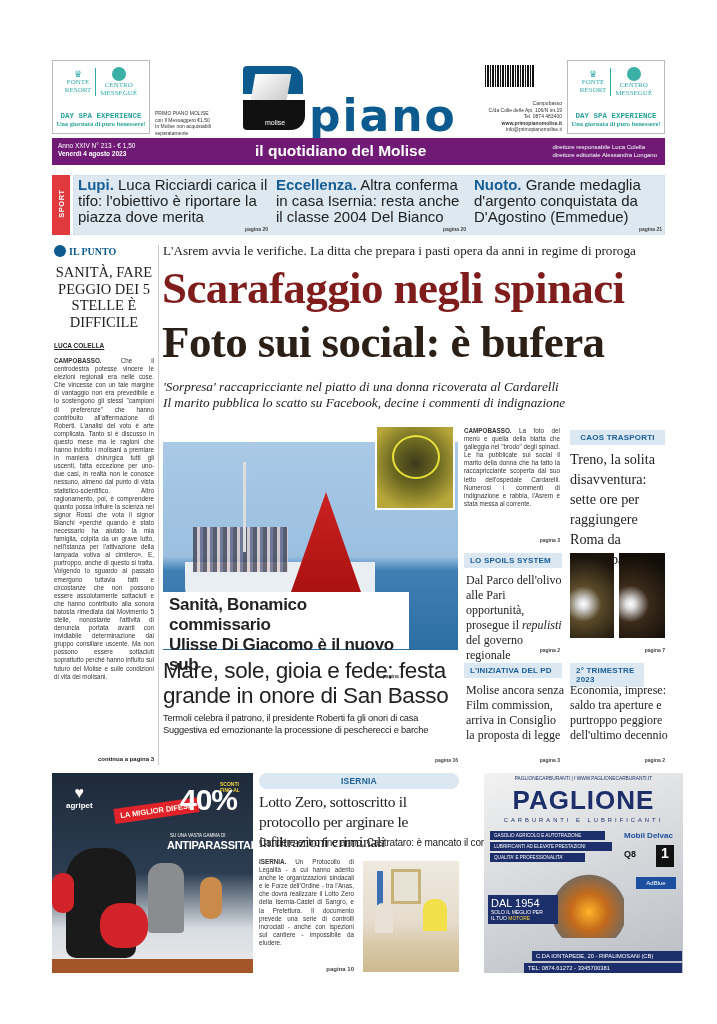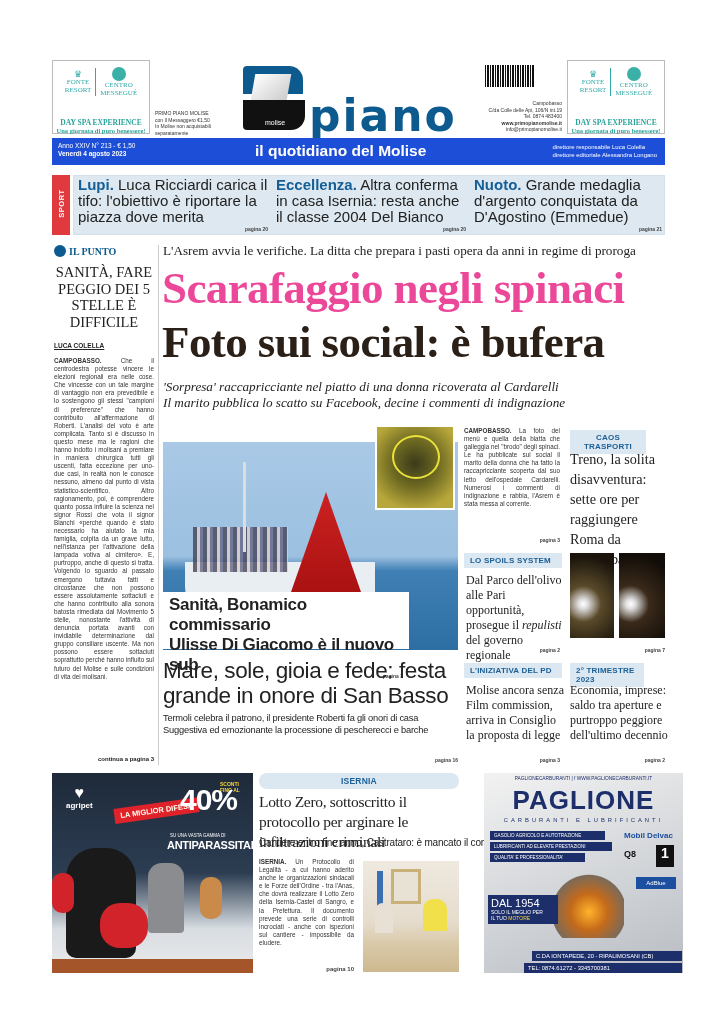--- a/index.html
+++ b/index.html
@@ -4,24 +4,24 @@
 <style>
 *{box-sizing:border-box;margin:0;padding:0}
 body{width:717px;height:1024px;background:#fff;position:relative;overflow:hidden;font-family:"Liberation Sans",sans-serif;color:#222}
 .abs{position:absolute}
 .ad-spa{border:1px solid #bbb;background:#fff;text-align:center;padding:3px 2px}
 .spa-logos{display:flex;justify-content:center;align-items:center;gap:4px;height:36px}
 .fonte{font-family:"Liberation Serif",serif;font-size:7px;color:#3aa;line-height:1.05}
 .vbar{width:1px;height:28px;background:#3aa}
 .centro{font-family:"Liberation Serif",serif;font-size:7px;color:#3aa;line-height:1.05}
 .globe{width:14px;height:14px;border-radius:50%;background:#3bb0a6;margin:0 auto 1px}
-.spa-t1{font-family:Liberation Serif, serif;font-weight:bold;font-size:7.5px;color:#2aa39a;margin-top:18px}
+.spa-t1{font-family:Liberation Mono, monospace;font-weight:bold;font-size:7.5px;color:#2aa39a;margin-top:12px}
 .spa-t2{font-family:"Liberation Serif",serif;font-weight:bold;font-size:6.5px;color:#2aa39a}
 .tiny{font-size:5px;line-height:6.5px;color:#333}
-.bar{background:#1d4ed8;color:#fff}
+.bar{background:#701a75;color:#fff}
 .sport-box{background:#dde8f0;border:1px solid #d5e1ea}
 .sport-col{font-size:15px;line-height:16px;color:#222}
 .sport-col b{color:#155e96}
 .pg{font-size:5px;font-weight:bold;color:#444;text-align:right}
 .serif{font-family:"Liberation Serif",serif}
 .tag{background:#dbe7f1;color:#1b5f97;font-weight:bold;font-size:8px;padding:3px 6px;letter-spacing:.2px}
 .body8{font-size:6.3px;line-height:8.1px;color:#333;text-align:justify}
 .col-rule{position:absolute;width:1px;background:#ccc}
 </style>
 </head>
@@ -106,21 +106,21 @@
 </div>
 <div class="abs serif" style="left:54px;top:264px;width:100px;text-align:center;font-size:14.5px;line-height:16.5px;color:#222;">SANITÀ, FARE PEGGIO DEI 5 STELLE È DIFFICILE</div>
 <div class="abs" style="left:54px;top:342px;font-size:6.5px;font-weight:bold;text-decoration:underline;">LUCA COLELLA</div>
 <div class="abs body8" style="left:54px;top:357px;width:100px;height:395px;overflow:hidden;">
   <b>CAMPOBASSO.</b> <span>Che il centrodestra potesse vincere le elezioni regionali era nelle cose. Che vincesse con un tale margine di vantaggio non era prevedibile e lo sostengono gli stessi "campioni di preferenze" che hanno contribuito all'affermazione di Roberti. L'analisi del voto è arte complicata. Tanto si è discusso in questo mese ma le ragioni che hanno indotto i molisani a premiare in maniera chirurgica tutti gli uscenti, fatta eccezione per uno-due casi, in realtà non le conosce nessuno, almeno dal punto di vista statistico-scientifico. Altro ragionamento, poi, è comprendere quanto possa influire la scienza nel signor Rossi che vota il signor Bianchi «perché quando è stato necessario ha aiutato la mia famiglia, colpita da un grave lutto, nell'istanza per l'attivazione della lampada votiva al cimitero». E, purtroppo, anche di questo si tratta. Volgendo lo sguardo al passato emergono tuttavia fatti e circostanze che non possono essere assolutamente sottaciuti e che hanno contribuito alla sonora batosta rimediata dal Movimento 5 stelle, nonostante l'attività di denuncia portata avanti con invidiabile determinazione dal gruppo consiliare uscente. Ma non possono essere sottaciuti soprattutto perché hanno influito sul futuro del Molise e sulle condizioni di vita dei molisani.</span>
 </div>
 <div class="abs" style="left:80px;top:756px;width:74px;text-align:right;font-size:6px;font-weight:bold;">continua a pagina 3</div>
 <div class="col-rule" style="left:158px;top:245px;height:520px;"></div>
 
 <div class="abs serif" style="left:163px;top:243px;width:505px;font-size:13.2px;white-space:nowrap;">L'Asrem avvia le verifiche. La ditta che prepara i pasti opera da anni in regime di proroga</div>
-<div class="abs serif" style="left:162px;top:263px;font-size:45px;font-weight:bold;line-height:50px;white-space:nowrap;letter-spacing:-.6px;color:#ec4899;">Scarafaggio negli spinaci</div>
+<div class="abs serif" style="left:162px;top:263px;font-size:45px;font-weight:bold;line-height:50px;white-space:nowrap;letter-spacing:-.6px;color:#7f1d1d;">Scarafaggio negli spinaci</div>
 <div class="abs serif" style="left:162px;top:317px;font-size:45px;font-weight:bold;line-height:50px;white-space:nowrap;letter-spacing:-.6px;color:#2a2018;">Foto sui social: è bufera</div>
 <div class="abs serif" style="left:163px;top:379px;font-size:13.2px;font-style:italic;line-height:16px;white-space:nowrap;">
   <div>'Sorpresa' raccapricciante nel piatto di una donna ricoverata al Cardarelli</div>
   <div>Il marito pubblica lo scatto su Facebook, decine i commenti di indignazione</div>
 </div>
 
 <div class="abs" style="left:163px;top:442px;width:295px;height:208px;background:linear-gradient(180deg,#a9c9e6 0%,#9bc0e0 55%,#3f7fb4 62%,#2e6fa3 100%);overflow:hidden;">
   <div style="position:absolute;left:22px;top:120px;width:190px;height:55px;background:#e8eef2;border-radius:0 0 20px 30px;"></div>
   <div style="position:absolute;left:128px;top:50px;width:70px;height:100px;background:linear-gradient(180deg,#c22 0%,#a11 100%);clip-path:polygon(50% 0,100% 100%,0 100%);"></div>
   <div style="position:absolute;left:30px;top:85px;width:95px;height:45px;background:repeating-linear-gradient(90deg,#445 0 4px,#dcc 4px 7px,#668 7px 10px);opacity:.8;"></div>
@@ -140,21 +140,21 @@
 </div>
 <div class="abs pg" style="left:500px;top:537px;width:60px;">pagina 3</div>
 
 <div class="abs" style="left:163px;top:658px;width:300px;font-size:22.5px;line-height:25px;color:#222;letter-spacing:-.4px;">Mare, sole, gioia e fede: festa grande in onore di San Basso</div>
 <div class="abs" style="left:163px;top:712px;width:300px;font-size:9.3px;line-height:12px;white-space:nowrap;letter-spacing:-.2px;">
   <div>Termoli celebra il patrono, il presidente Roberti fa gli onori di casa</div>
   <div>Suggestiva ed emozionante la processione di pescherecci e barche</div>
 </div>
 <div class="abs pg" style="left:400px;top:757px;width:58px;">pagina 16</div>
 
-<div class="abs tag" style="left:570px;top:430px;width:76px;text-align:center;">CAOS TRASPORTI</div>
+<div class="abs tag" style="left:570px;top:430px;width:95px;text-align:center;">CAOS TRASPORTI</div>
 <div class="abs serif" style="left:570px;top:449px;width:98px;font-size:14.2px;line-height:20px;color:#222;">Treno, la solita disavventura: sette ore per raggiungere Roma da Campobasso</div>
 <div class="abs" style="left:570px;top:553px;width:44px;height:85px;background:radial-gradient(circle at 30% 60%,#fff 0,#ddd 8%,#5a4a2a 30%,#1a140c 80%);"></div>
 <div class="abs" style="left:619px;top:553px;width:46px;height:85px;background:radial-gradient(circle at 25% 60%,#fff 0,#ddd 8%,#3a2a1a 30%,#120d08 80%);"></div>
 <div class="abs pg" style="left:605px;top:647px;width:60px;">pagina 7</div>
 
 <div class="abs tag" style="left:464px;top:553px;width:98px;text-align:left;">LO SPOILS SYSTEM</div>
 <div class="abs serif" style="left:466px;top:573px;width:100px;font-size:12px;line-height:15px;color:#222;">
   <span>Dal Parco dell'olivo alle Pari opportunità, prosegue il </span><i>repulisti</i><span> del governo regionale</span>
 </div>
 <div class="abs pg" style="left:500px;top:647px;width:60px;">pagina 2</div>

